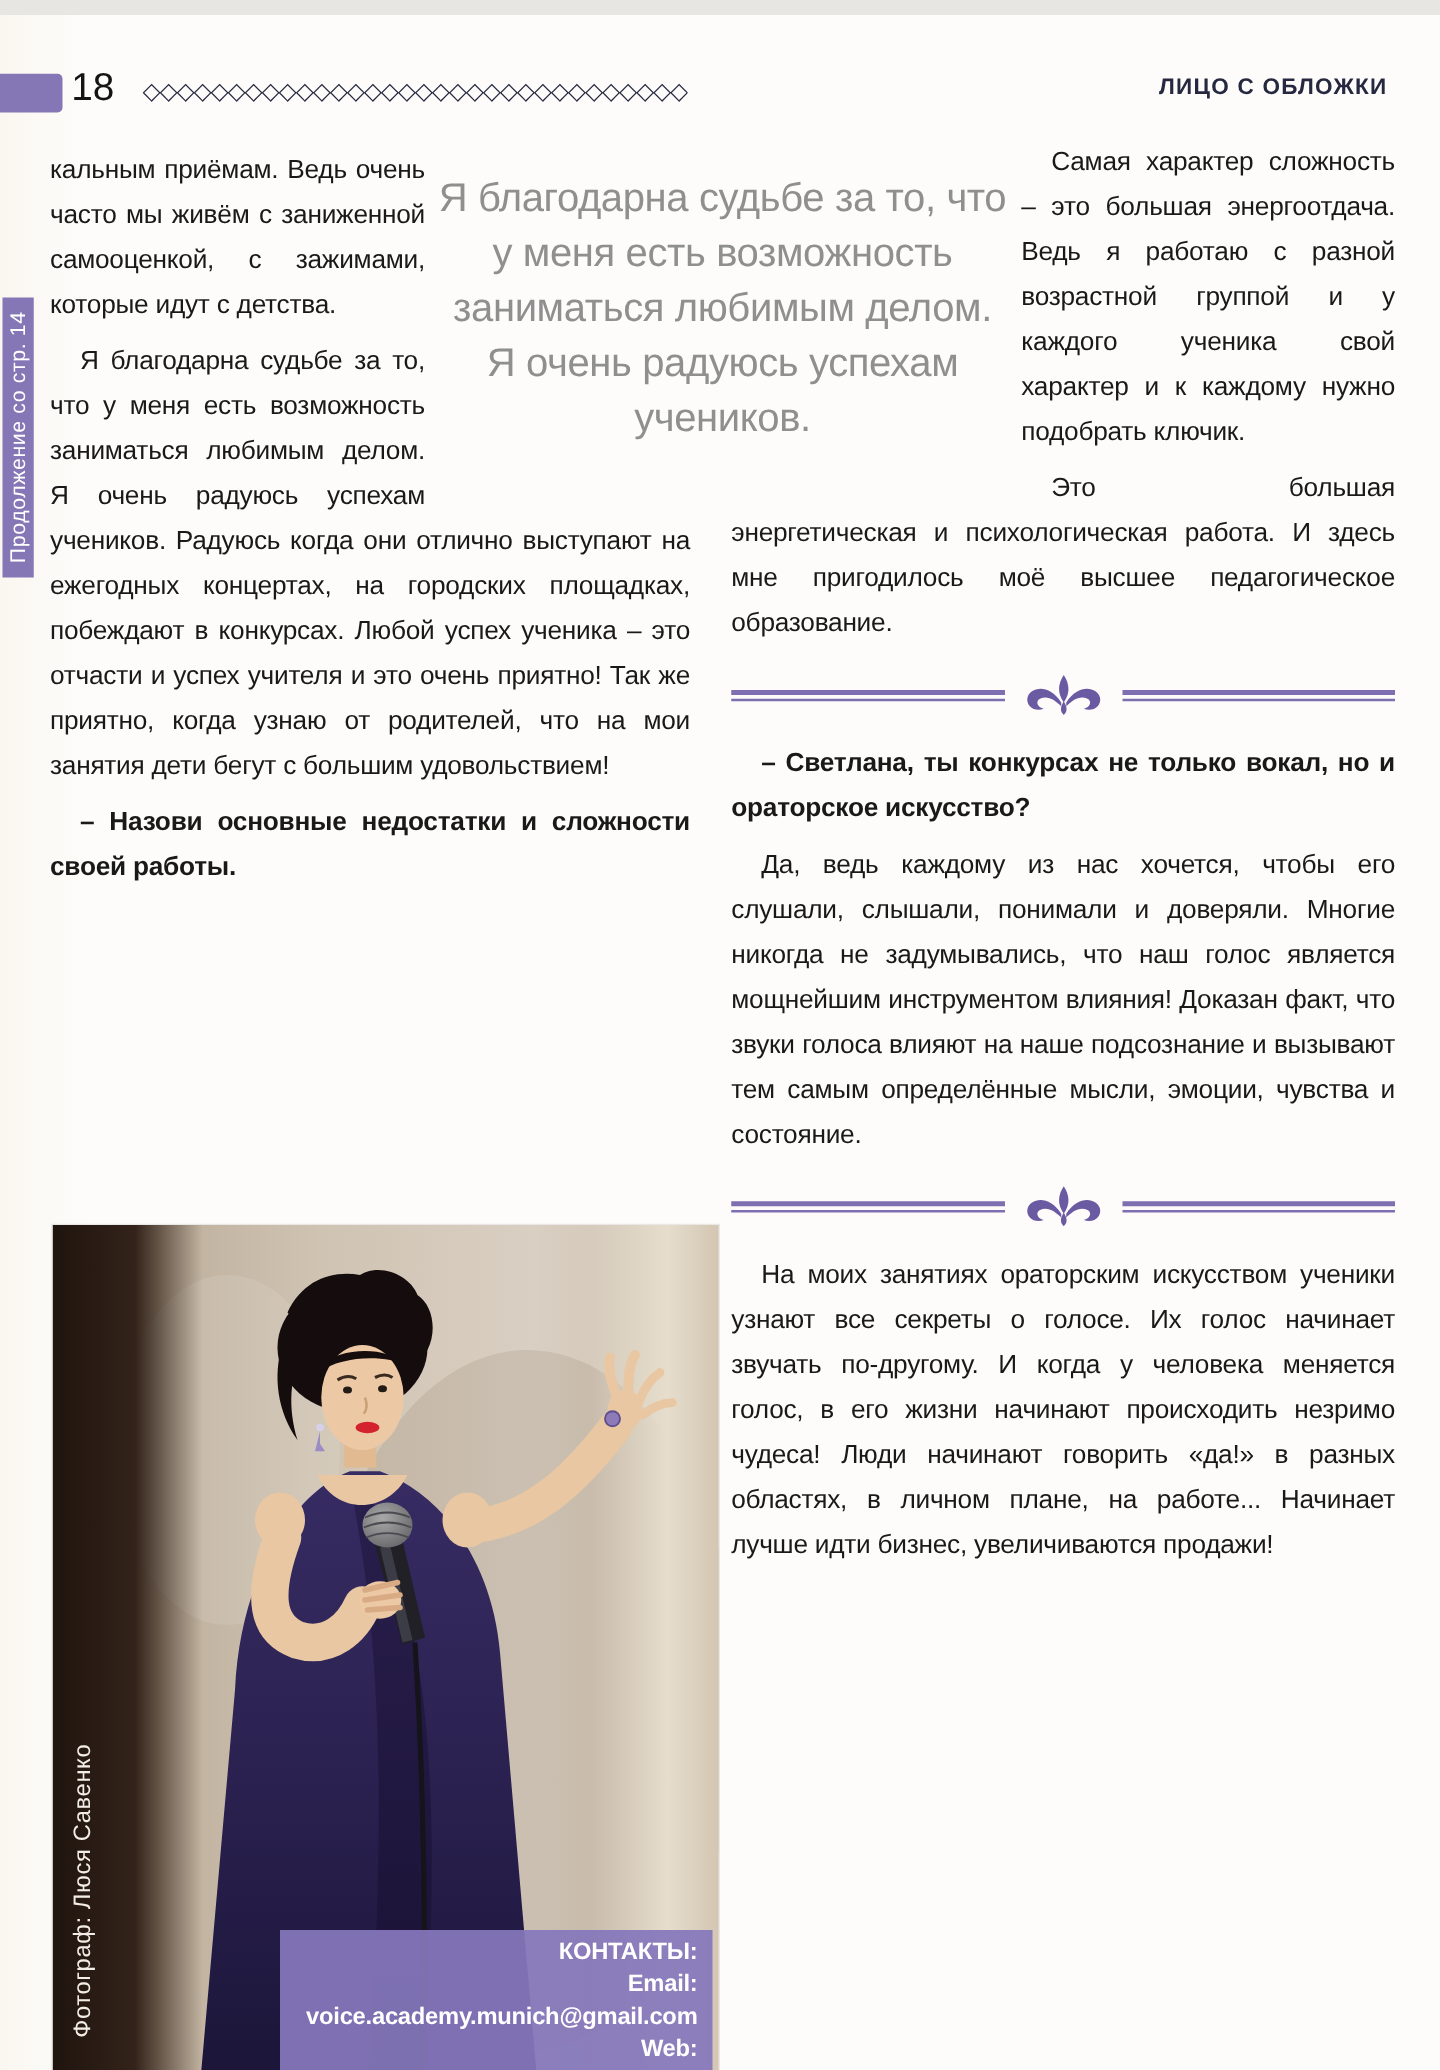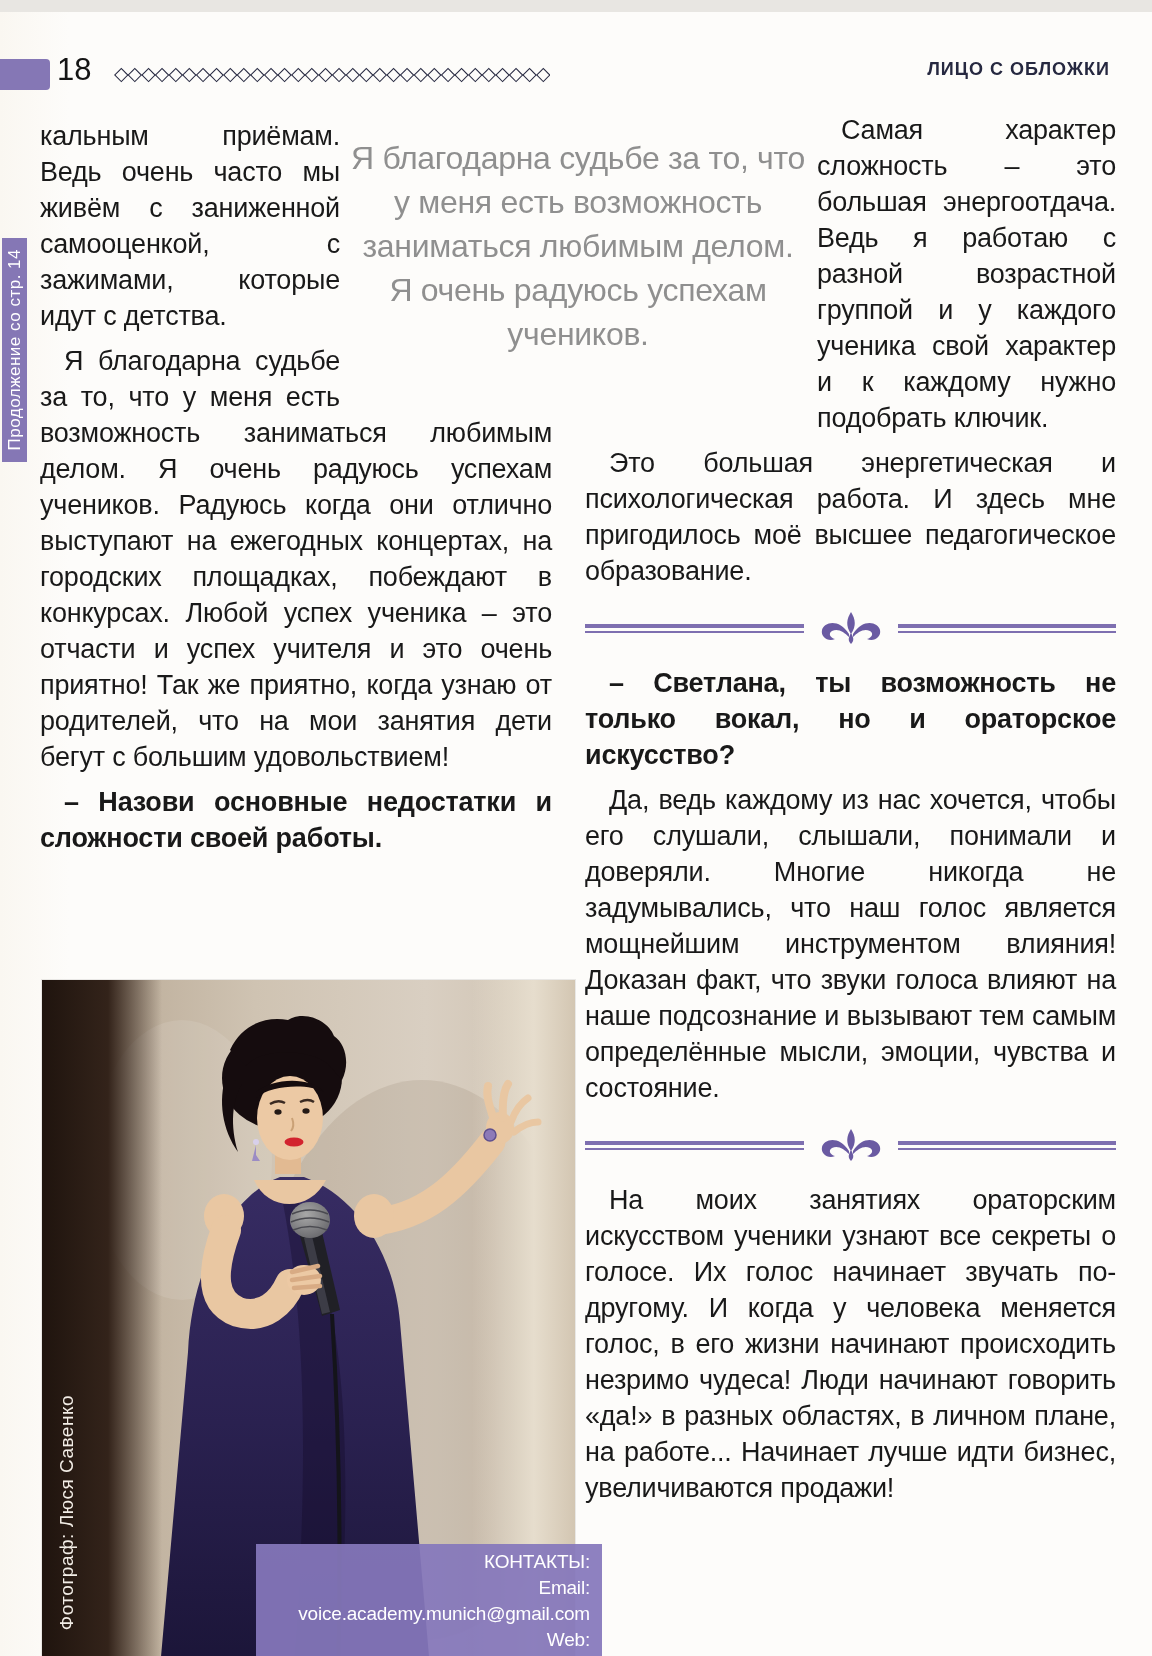--- a/index.html
+++ b/index.html
@@ -16,44 +16,44 @@
   .diamond-chain{position:absolute;left:114px;top:50px;width:436px;
     font-size:19px;letter-spacing:-1px;color:#262840;white-space:nowrap;overflow:hidden;}
   .section-title{position:absolute;right:42px;top:47px;font-size:18px;font-weight:600;
     letter-spacing:1px;color:#262840;}
   
   .side-tab{position:absolute;left:2px;top:226px;width:25px;height:224px;background:#8577b5;
     display:flex;align-items:center;justify-content:center;}
   .side-tab span{writing-mode:vertical-rl;transform:rotate(180deg);color:#fff;
     font-size:17px;letter-spacing:.5px;white-space:nowrap;}
   
-  .col{position:absolute;font-size:27px;line-height:36px;text-align:justify;letter-spacing:-.2px;}
+  .col{position:absolute;font-size:21px;line-height:36px;text-align:justify;letter-spacing:-.2px;}
   .col p{margin:0 0 9px 0;text-indent:24px;}
   .col p.no-indent{text-indent:0;}
   .col p.bold{font-weight:bold;}
   .col-left{left:40px;top:106px;width:512px;}
   .col-right{left:585px;top:100px;width:531px;}
   .spacer-r{float:right;width:212px;height:294px;}
   .spacer-l{float:left;width:218px;height:290px;margin-right:14px;}
   
   .pull-quote{position:absolute;left:350px;top:124px;width:456px;text-align:center;
     font-size:32px;line-height:44px;color:#8f8f8f;letter-spacing:-.3px;}
   
   .divider{display:flex;align-items:center;margin:21px 0 19px 0;height:36px;clear:both;}
   .divider .rule{flex:1;height:3px;border-top:4px solid #7e6fb0;border-bottom:2px solid #7e6fb0;}
   .divider .fleur{width:66px;height:34px;margin:0 14px;flex:0 0 auto;}
   
   .photo{position:absolute;left:42px;top:968px;width:533px;height:688px;overflow:hidden;
     box-shadow:0 0 0 1px rgba(0,0,0,.08);}
   .photo svg{display:block;}
   .photo-credit{position:absolute;left:14px;bottom:38px;writing-mode:vertical-rl;
     transform:rotate(180deg);color:#f2ede6;font-size:19px;letter-spacing:.5px;white-space:nowrap;}
-  .contacts{position:absolute;left:256px;top:1532px;width:334px;height:108px;
+  .contacts{position:absolute;left:224px;top:1532px;width:334px;height:108px;
     background:rgba(133,119,187,.93);color:#fff;text-align:right;
-    padding:5px 12px 0 0;font-weight:normal;font-size:19px;line-height:26px;letter-spacing:-.2px;}
+    padding:5px 12px 0 0;font-weight:bold;font-size:19px;line-height:26px;letter-spacing:-.2px;}
 </style>
 </head>
 <body>
 
 <div class="page">
 
   <div class="corner-tab"></div>
   <div class="page-number">18</div>
   <div class="diamond-chain">◇◇◇◇◇◇◇◇◇◇◇◇◇◇◇◇◇◇◇◇◇◇◇◇◇◇◇◇◇◇◇◇◇</div>
   <div class="section-title">ЛИЦО С ОБЛОЖКИ</div>
@@ -80,21 +80,21 @@
       <div class="rule"></div>
       <svg class="fleur" viewBox="0 0 66 34" xmlns="http://www.w3.org/2000/svg">
         <path fill="#6a5aa2" d="M33 1 C37.5 8 38.5 15 33 23 C27.5 15 28.5 8 33 1 Z"></path>
         <path fill="#6a5aa2" d="M31 23 C21 7 6 11 4 19 C2.5 26 10 31 17 28 C12 27 10 22 14 20 C20 17 26 21 31 26 Z"></path>
         <path fill="#6a5aa2" d="M35 23 C45 7 60 11 62 19 C63.5 26 56 31 49 28 C54 27 56 22 52 20 C46 17 40 21 35 26 Z"></path>
         <path fill="#6a5aa2" d="M33 22 C30 27 30 30 33 33 C36 30 36 27 33 22 Z"></path>
       </svg>
       <div class="rule"></div>
     </div>
 
-    <p class="bold">– Светлана, ты возможность не только вокал, но и ораторское искусство?</p>
+    <p class="bold">– Светлана, ты конкурсах не только вокал, но и ораторское искусство?</p>
     <p>Да, ведь каждому из нас хочется, чтобы его слушали, слышали, понимали и доверяли. Многие никогда не задумывались, что наш голос является мощнейшим инструментом влияния! Доказан факт, что звуки голоса влияют на наше подсознание и вызывают тем самым определённые мысли, эмоции, чувства и состояние.</p>
 
     <div class="divider">
       <div class="rule"></div>
       <svg class="fleur" viewBox="0 0 66 34" xmlns="http://www.w3.org/2000/svg">
         <path fill="#6a5aa2" d="M33 1 C37.5 8 38.5 15 33 23 C27.5 15 28.5 8 33 1 Z"></path>
         <path fill="#6a5aa2" d="M31 23 C21 7 6 11 4 19 C2.5 26 10 31 17 28 C12 27 10 22 14 20 C20 17 26 21 31 26 Z"></path>
         <path fill="#6a5aa2" d="M35 23 C45 7 60 11 62 19 C63.5 26 56 31 49 28 C54 27 56 22 52 20 C46 17 40 21 35 26 Z"></path>
         <path fill="#6a5aa2" d="M33 22 C30 27 30 30 33 33 C36 30 36 27 33 22 Z"></path>
       </svg>

